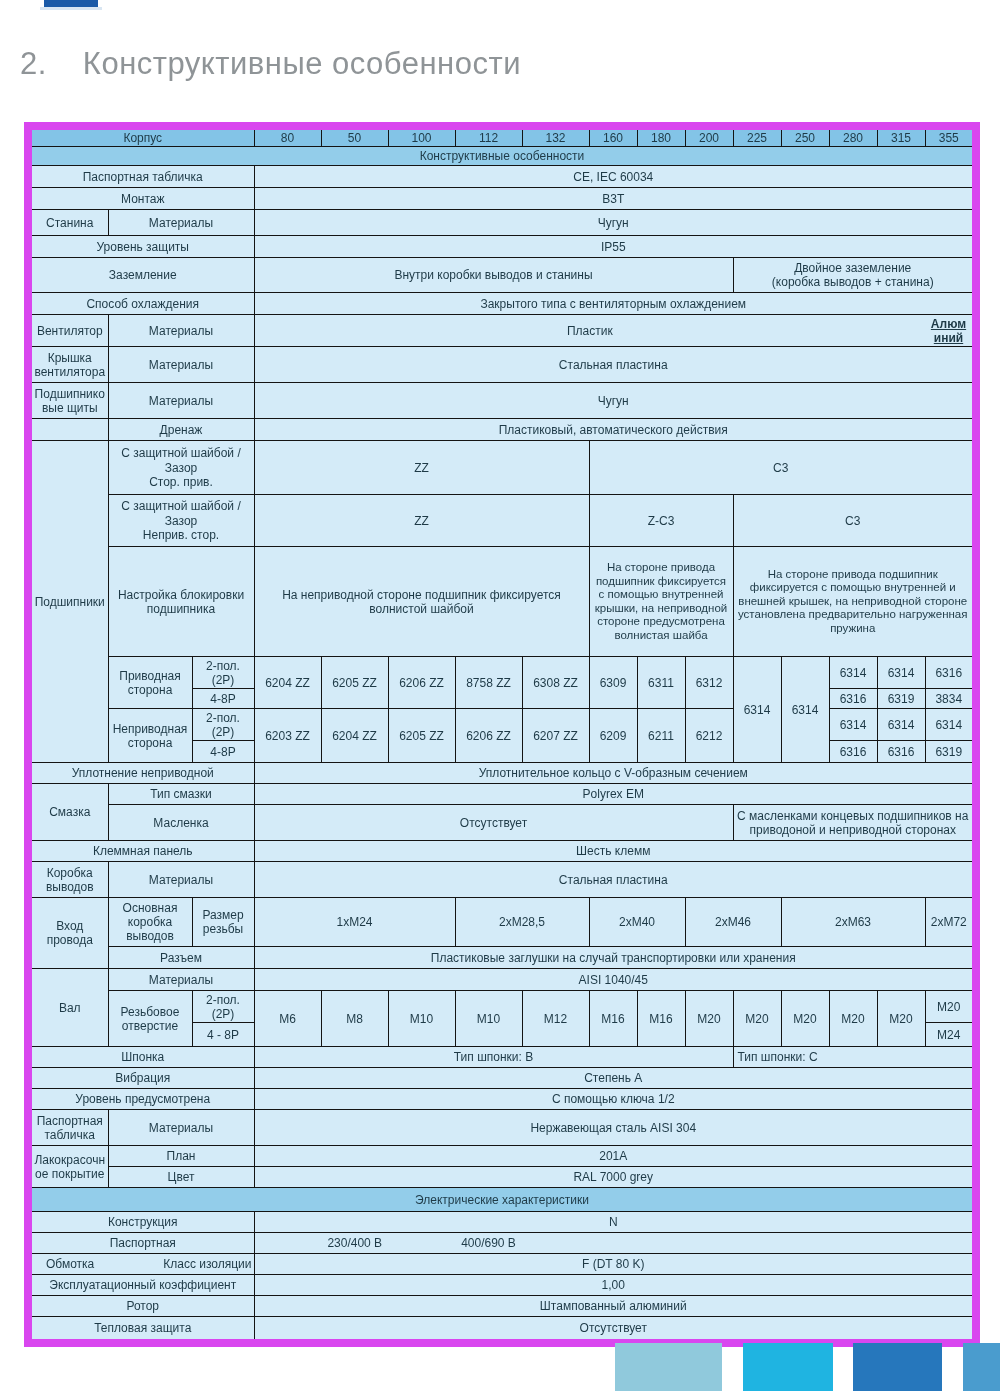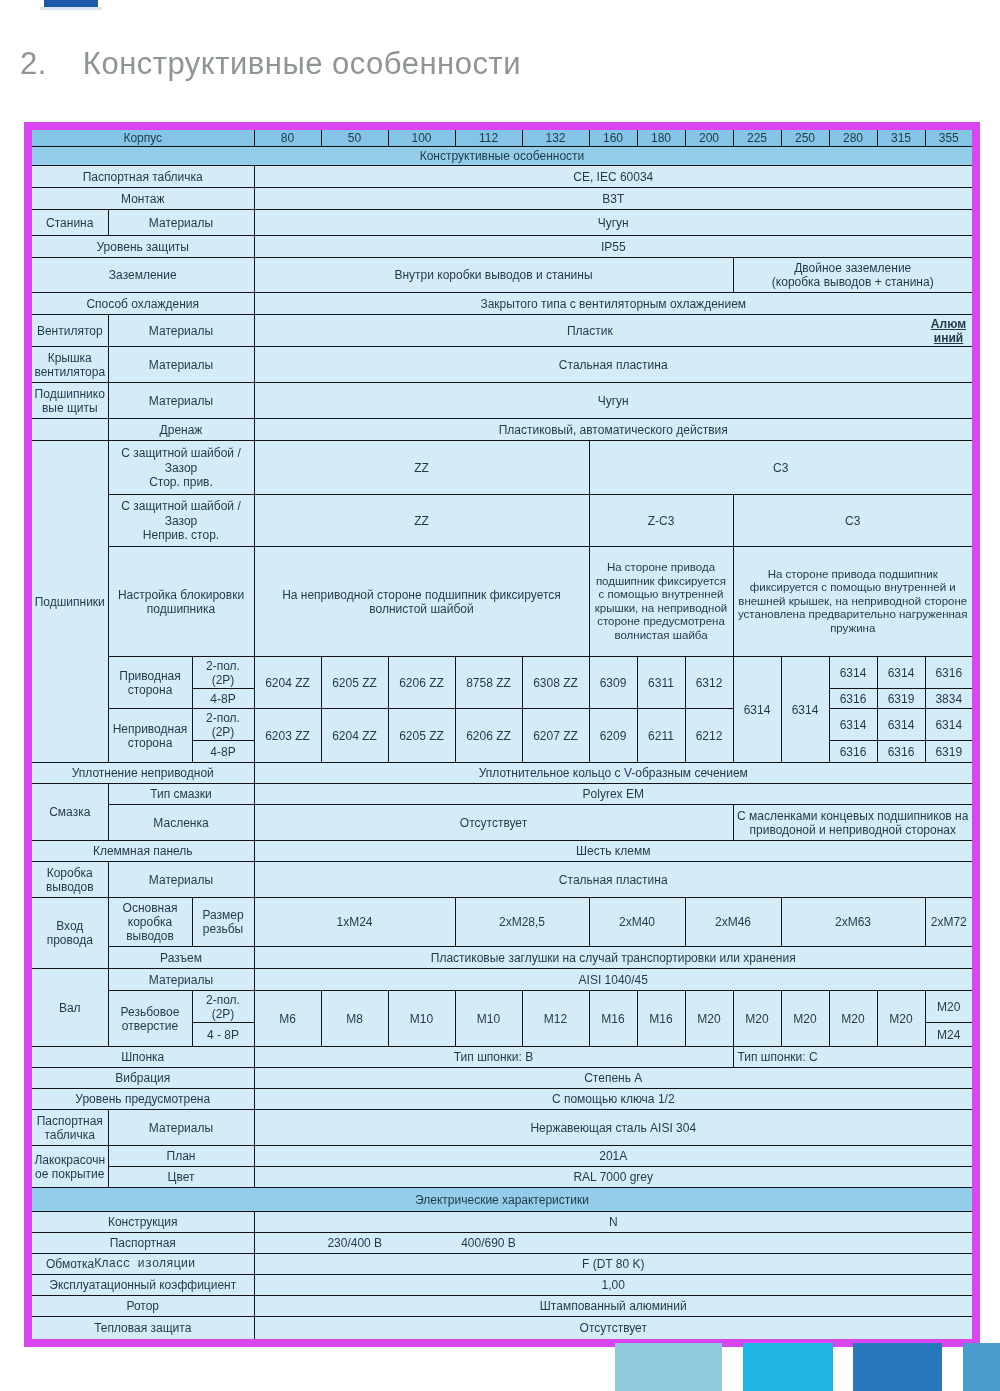--- a/index.html
+++ b/index.html
@@ -17,21 +17,21 @@
   table{border:8px solid #d946ef;}
   .hdr td{background:#83c4e7;}
   td.band{background:#93cdea;}
   td.pre{white-space:pre-line;}
   td.b{font-weight:bold;text-decoration:underline;}
   td.nbl{border-left-style:hidden;}
   td.nbr{border-right-style:hidden;}
   td.left{text-align:left;padding-left:4px;}
   .wind{display:flex;align-items:center;}
   .wind .w1{margin-left:12px;}
-  .wind .w2{flex:1;text-align:left;font-family:Liberation Mono, monospace;}
+  .wind .w2{flex:1;text-align:right;}
   .sq{position:absolute;top:1343px;height:48px;}
   .small{font-size:11.5px;}
 </style>
 </head>
 <body>
 
 <div class="page">
 
   <div class="logo-bar"></div>
   <div class="logo-under"></div>

